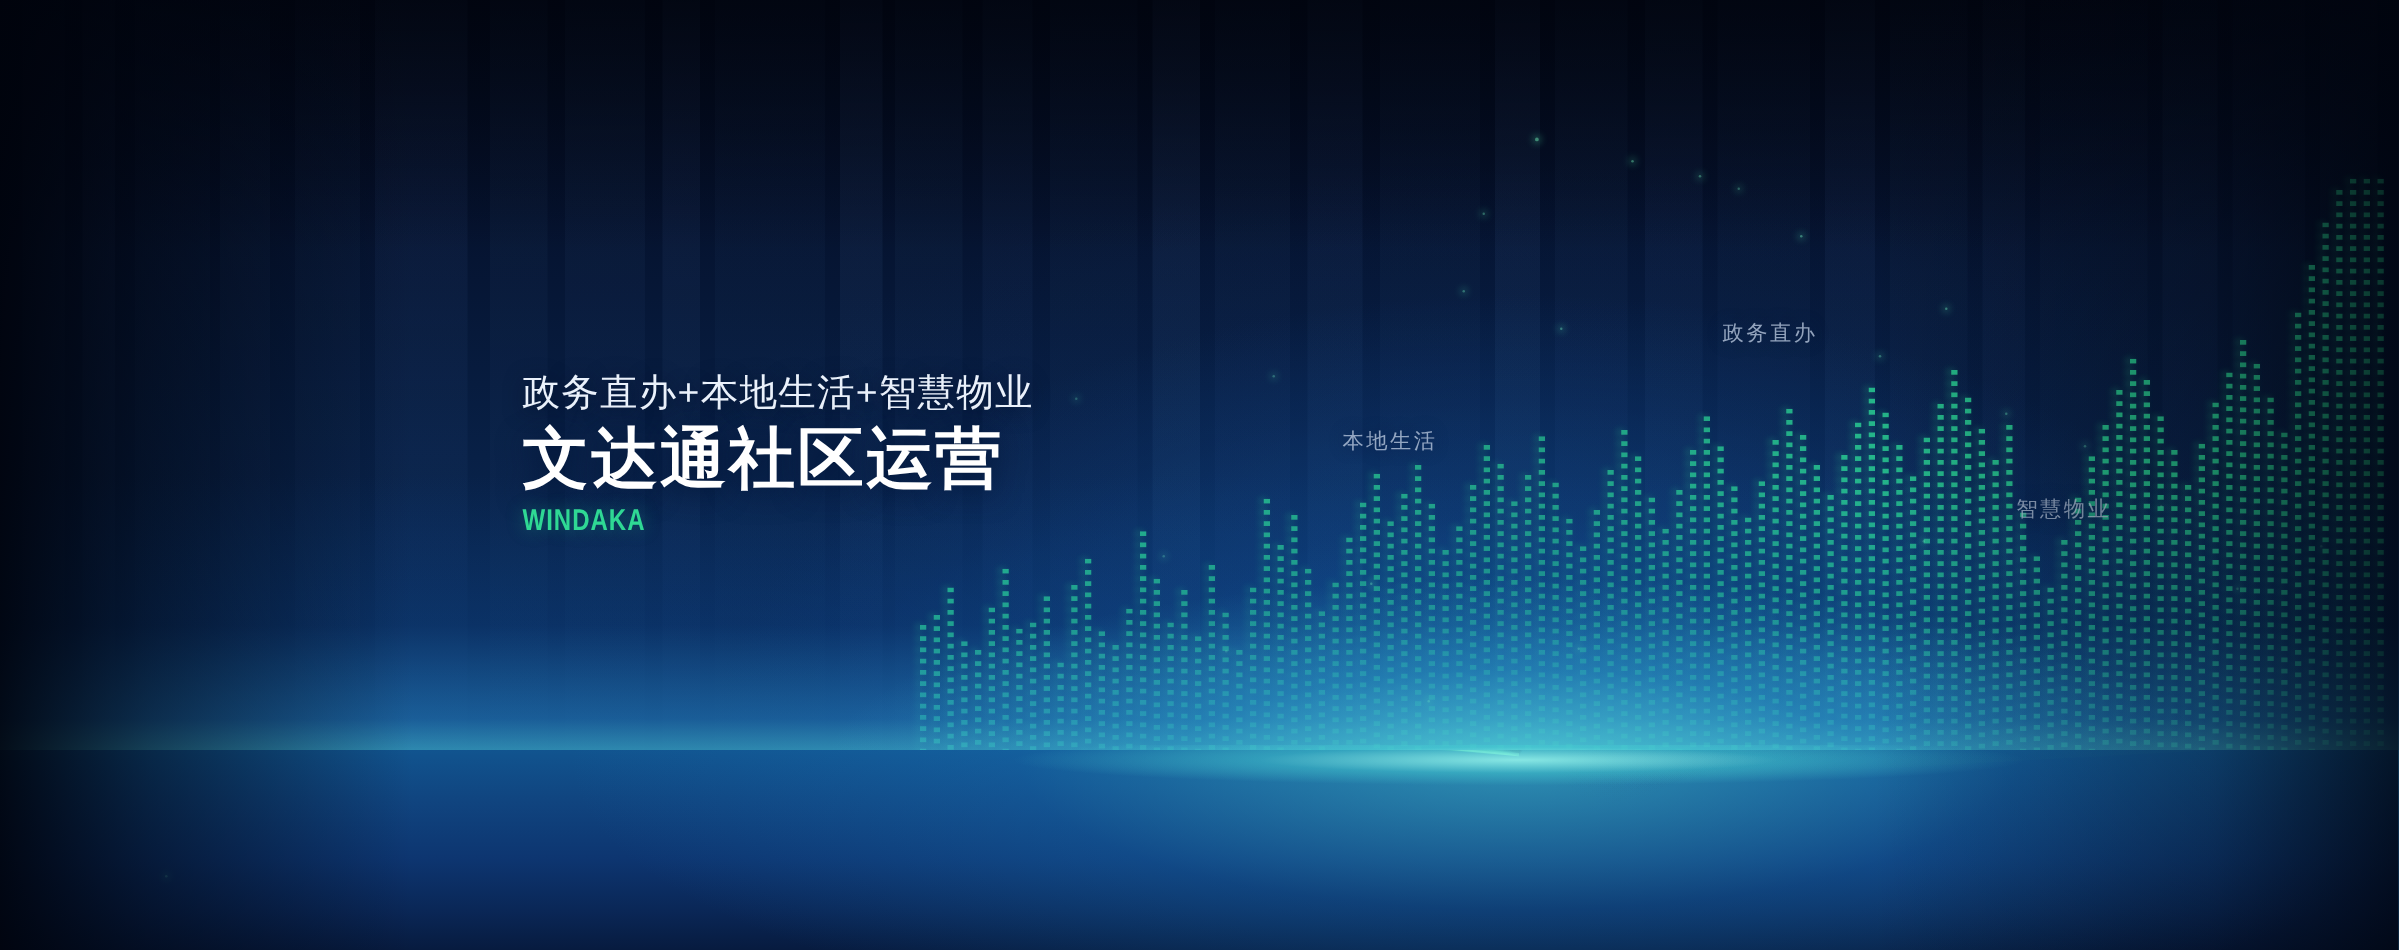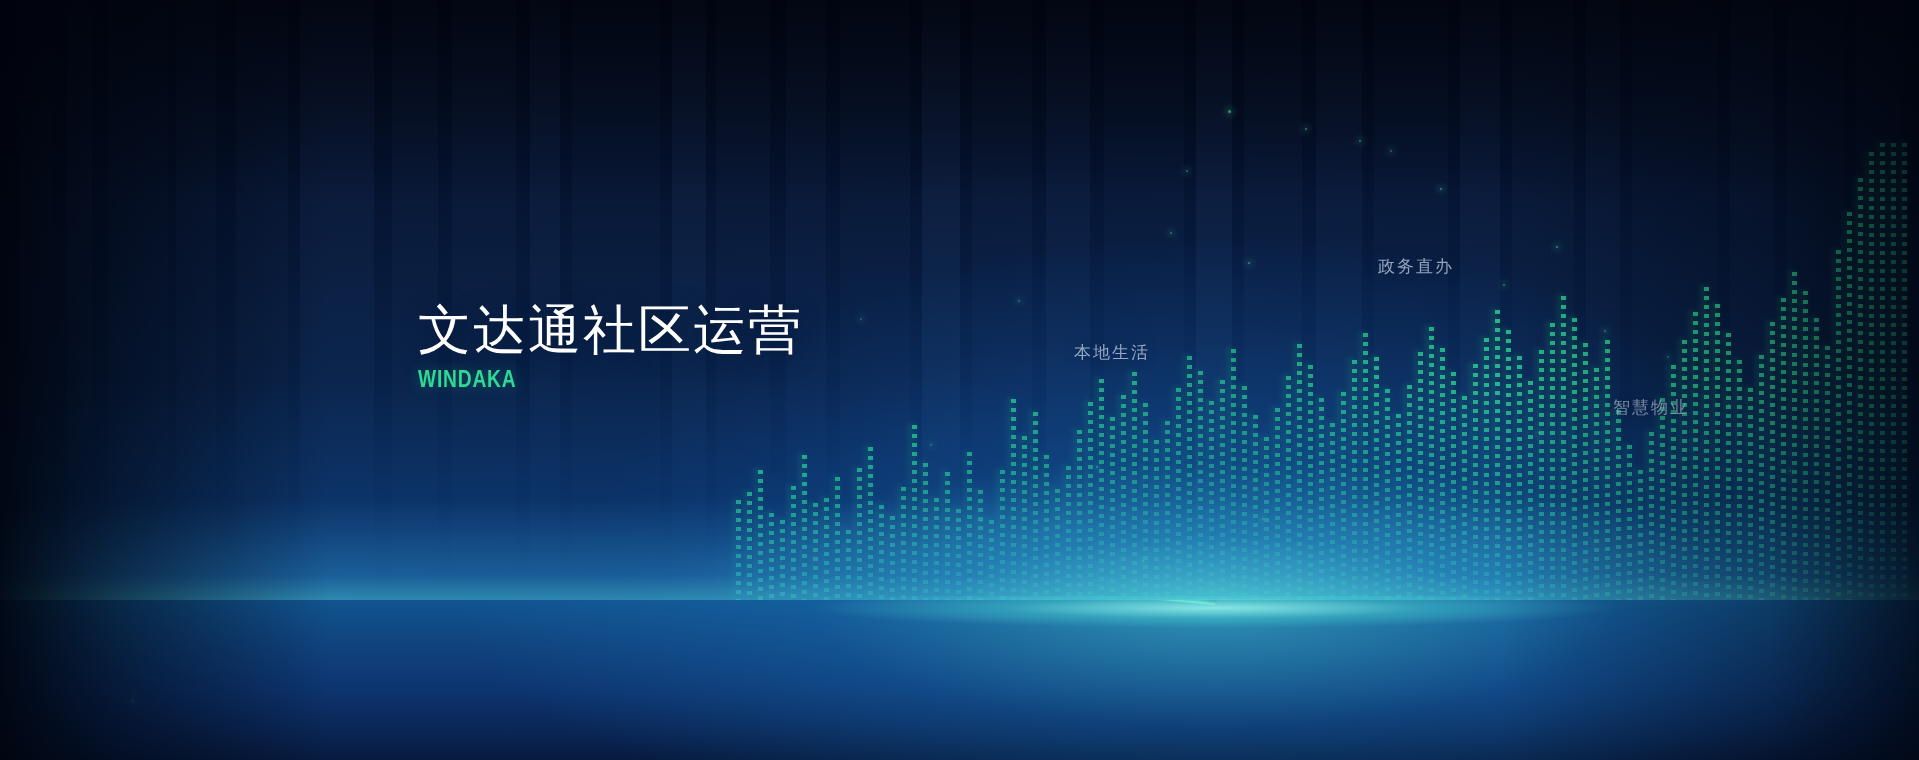--- a/index.html
+++ b/index.html
@@ -116,21 +116,21 @@
     color:#eaf1fb;
     letter-spacing:1px;
     font-weight:400;
     white-space:nowrap;
     text-shadow:0 2px 16px rgba(0,14,40,.75);
   }
   #title{
     margin-top:4px;
     font-size:53px;
     line-height:60px;
-    font-weight:400;
+    font-weight:700;
     color:#ffffff;
     letter-spacing:2px;
     white-space:nowrap;
     text-shadow:0 3px 22px rgba(0,20,54,.85);
   }
   #brand{
     margin-top:6px;
     font-size:24px;
     line-height:26px;
     font-weight:700;
@@ -343,17 +343,18 @@
 
   <div class="layer" id="floatlabels">
       <div class="floatlabel" style="left: 1074px; top: 341px;">本地生活</div>
       <div class="floatlabel" style="left: 1378px; top: 255px;">政务直办</div>
       <div class="floatlabel" style="left: 1613px; top: 396px;">智慧物业</div>
     </div>
 
   <div class="layer" id="vignette"></div>
 
   <div id="copy">
+    <div id="subtitle">政务直办+本地生活+智慧物业</div>
     <div id="title">文达通社区运营</div>
     <div id="brand">WINDAKA</div>
   </div>
 
 </div>
 
 </body></html>

